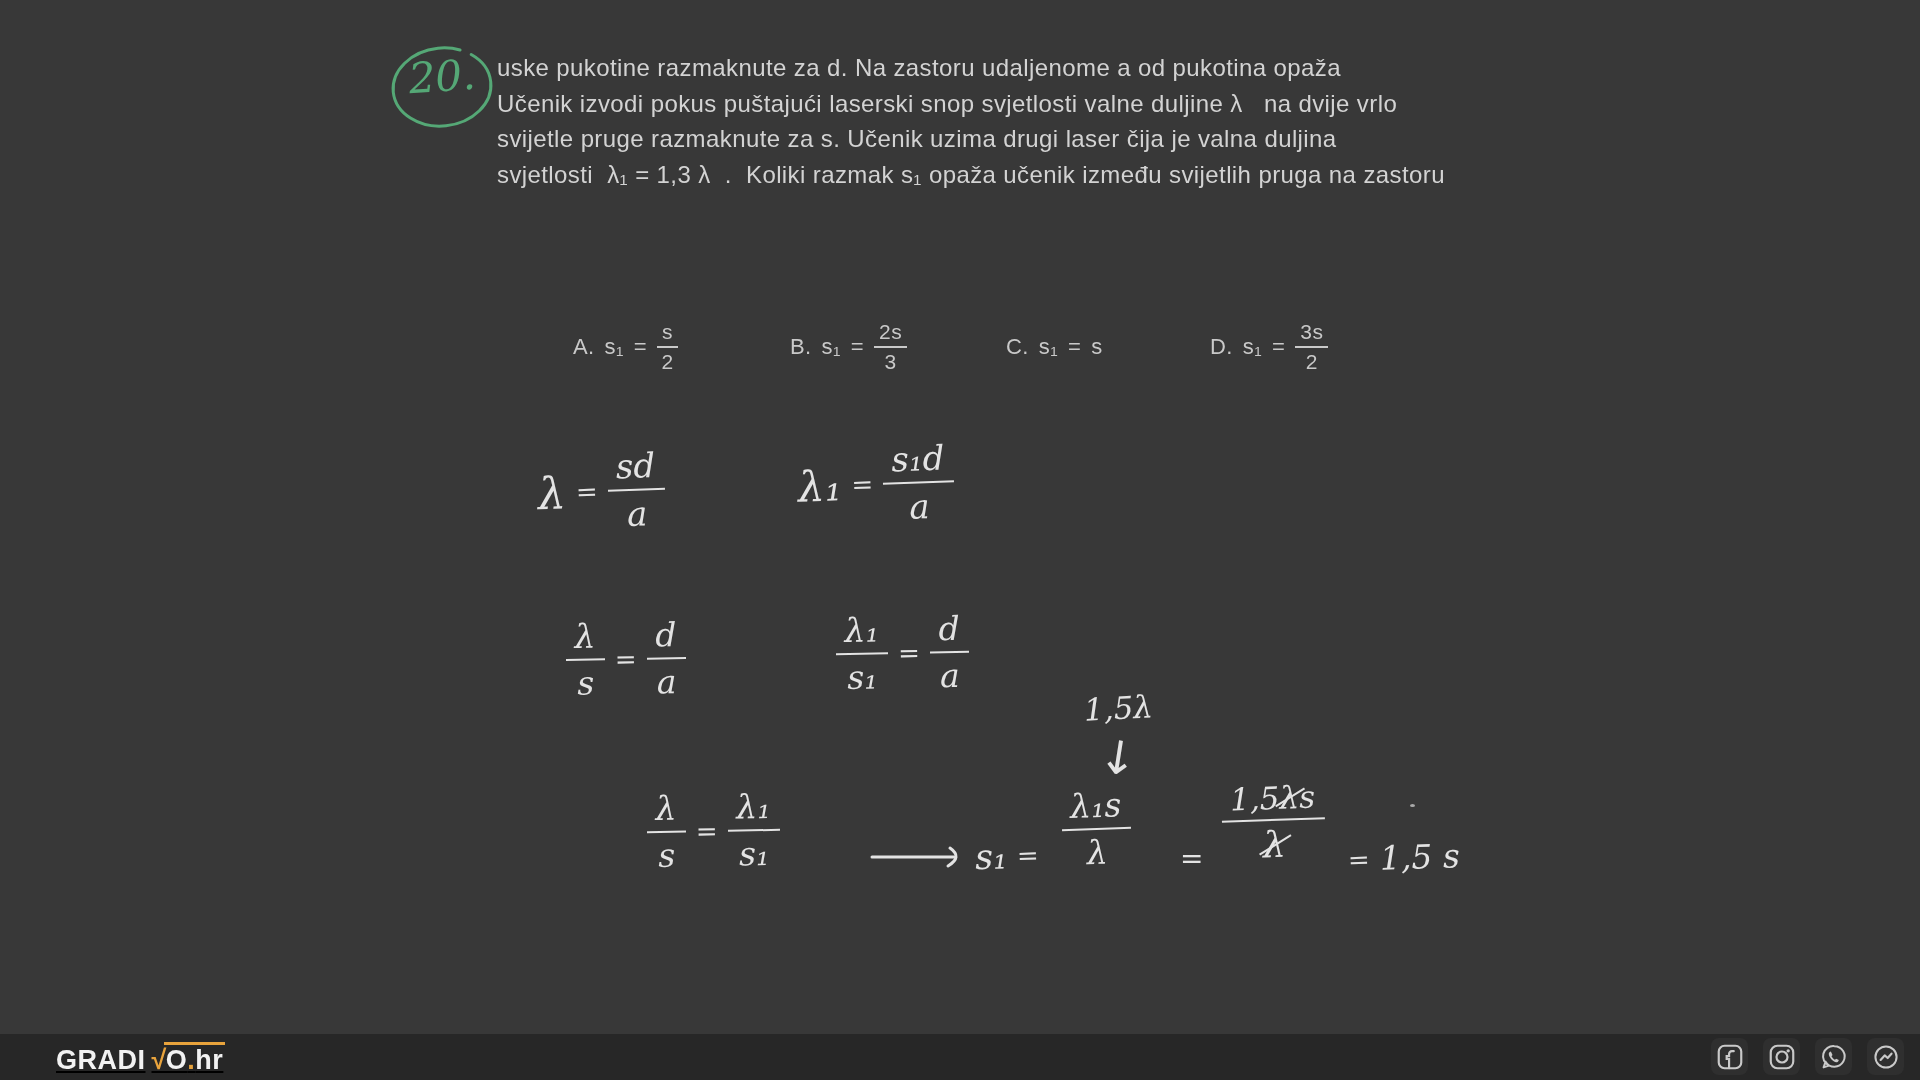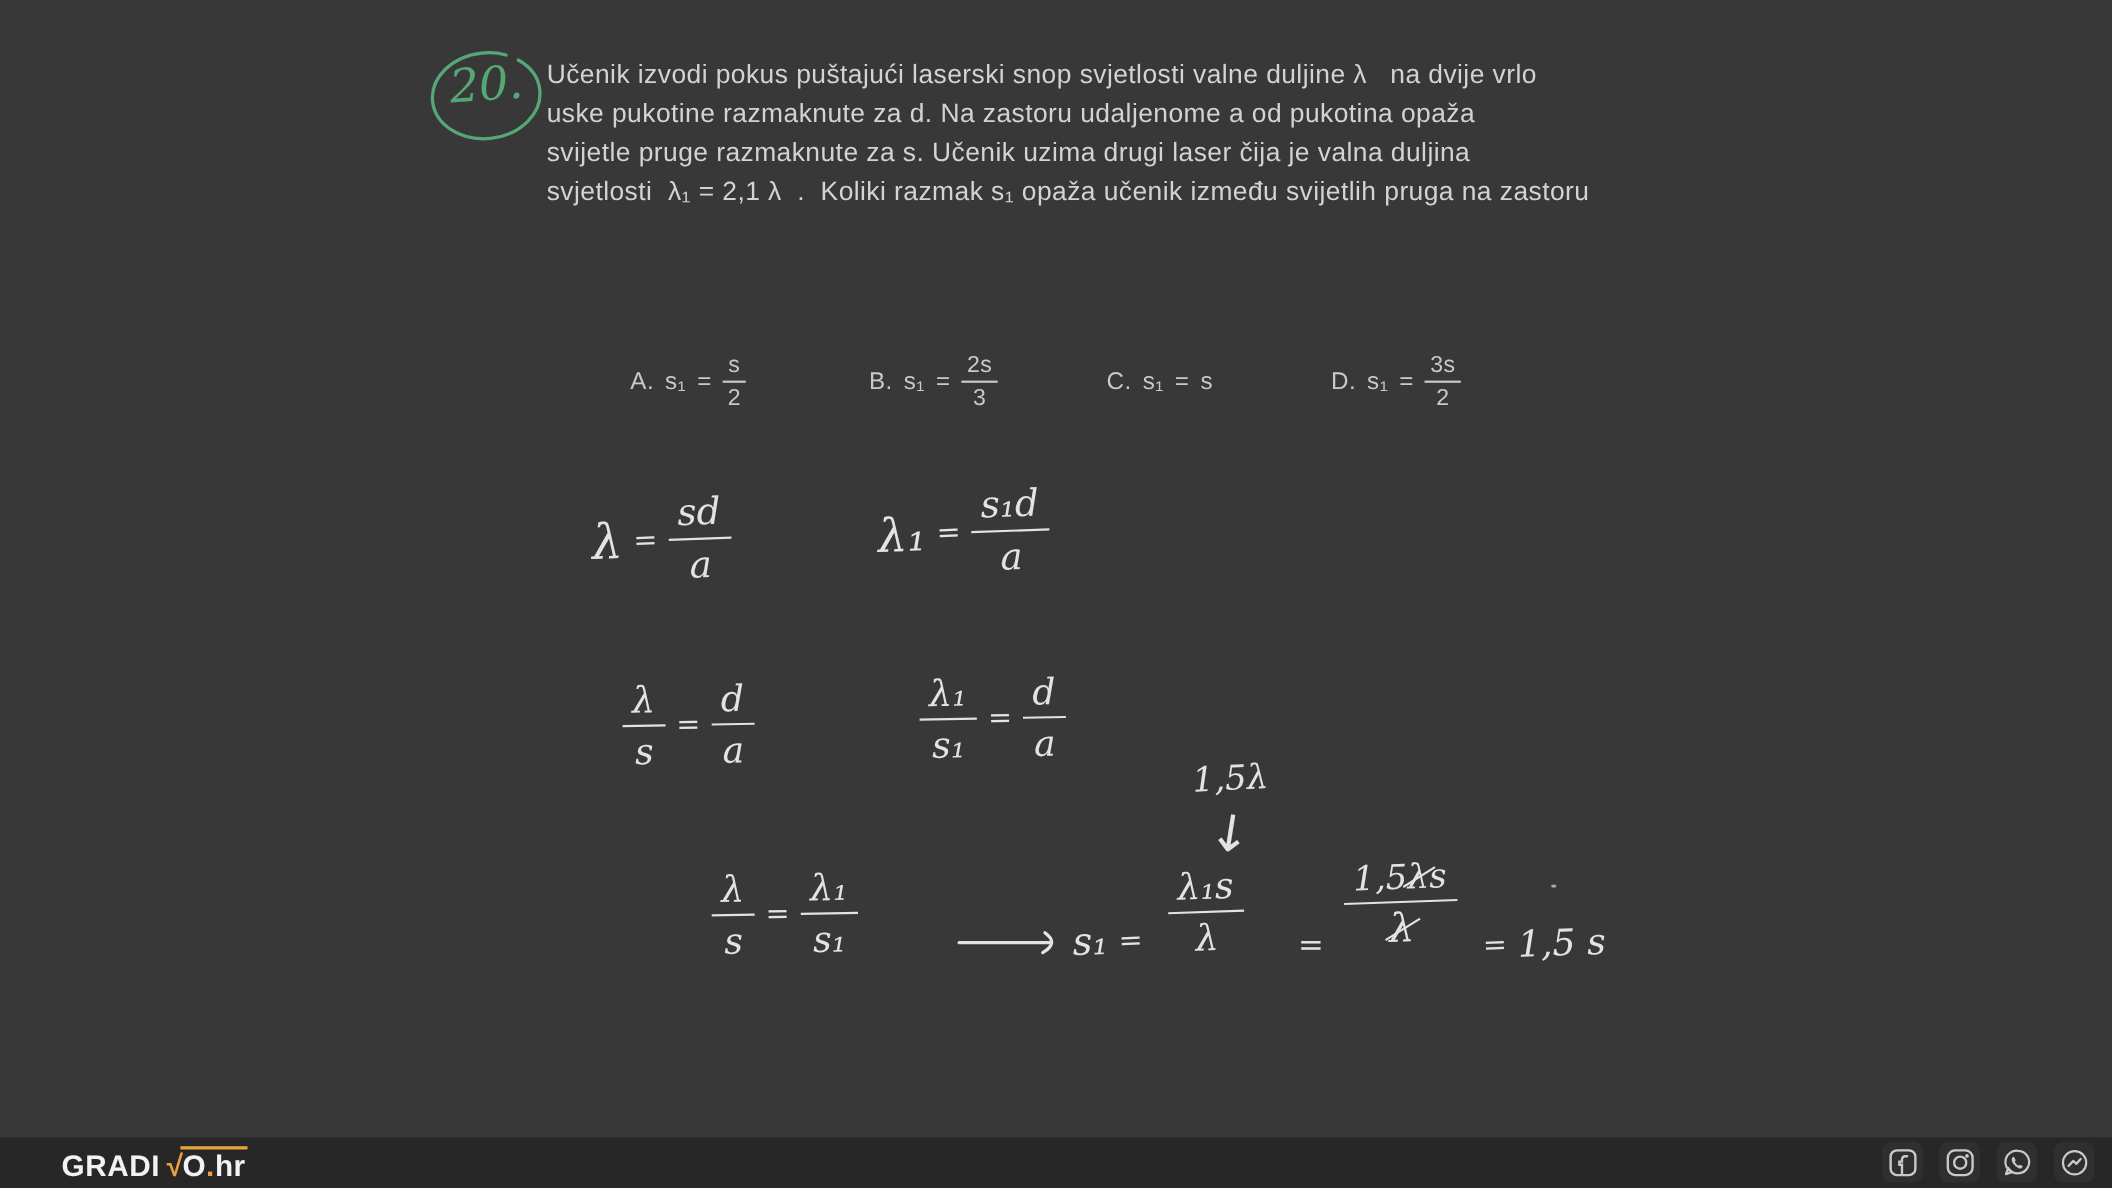--- a/index.html
+++ b/index.html
@@ -48,21 +48,21 @@
     position:absolute;left:1410px;top:804px;width:5px;height:3px;
     border-radius:50%;background:#a9a9a9;
   }
   
   .footer-bar{
     position:absolute;left:0;top:1034px;width:1920px;height:46px;
     background:#272727;
   }
   .logo{
     position:absolute;left:56px;top:1042px;display:flex;align-items:flex-end;
-    font-weight:bold;font-size:27px;letter-spacing:.5px;line-height:30px;
+    font-weight:bold;font-size:27px;letter-spacing:.5px;line-height:30px;text-decoration:underline;
   }
   .logo .white{color:#f2f2f2;}
   .logo .orange{color:#e8a33c;}
   .logo .rad{margin:0 -1px 0 6px;}
   .logo .radgrp{border-top:3px solid #e8a33c;padding:0 2px;margin-left:-2px;display:flex;}
   .social{
     position:absolute;right:16px;top:1038px;display:flex;gap:15px;
   }
   .tile{
     width:37px;height:37px;border-radius:8px;background:#2f2f2f;
@@ -75,24 +75,24 @@
 <div id="root">
 
   <div class="q-circle-wrap">
     <svg width="108" height="88" viewBox="0 0 108 88">
       <ellipse cx="54" cy="43" rx="49" ry="39" fill="none" stroke="#55a876" stroke-width="3" stroke-linecap="round" stroke-dasharray="230 12" transform="rotate(-6 54 43)"></ellipse>
     </svg>
   </div>
   <div class="q-number">20.</div>
 
   <div class="q-text">
+    <div class="q-line">uske pukotine razmaknute za d. Na zastoru udaljenome a od pukotina opaža</div>
     <div class="q-line">Učenik izvodi pokus puštajući laserski snop svjetlosti valne duljine λ   na dvije vrlo</div>
-    <div class="q-line">uske pukotine razmaknute za d. Na zastoru udaljenome a od pukotina opaža</div>
     <div class="q-line">svijetle pruge razmaknute za s. Učenik uzima drugi laser čija je valna duljina</div>
-    <div class="q-line">svjetlosti  λ₁ = 2,1 λ  .  Koliki razmak s₁ opaža učenik između svijetlih pruga na zastoru</div>
+    <div class="q-line">svjetlosti  λ₁ = 1,3 λ  .  Koliki razmak s₁ opaža učenik između svijetlih pruga na zastoru</div>
   </div>
 
   <div class="opt" style="left:573px;top:315px;">
     <span>A.</span>
     <span>s₁</span>
     <span>=</span>
     <span class="ofrac">
       <span class="top">s</span>
       <span class="bot">2</span>
     </span>

